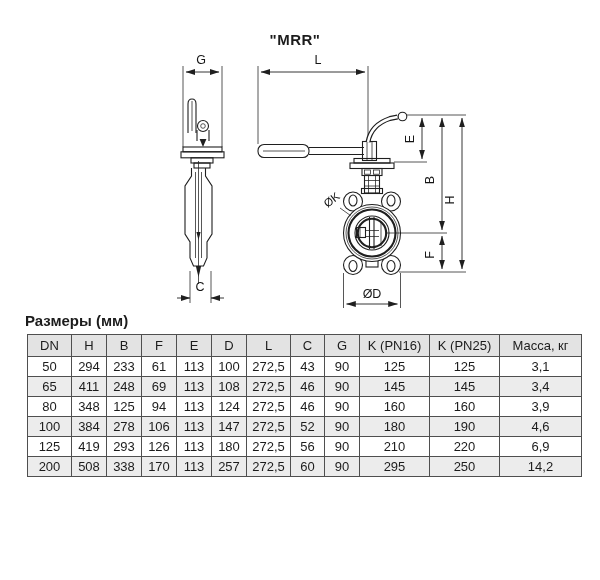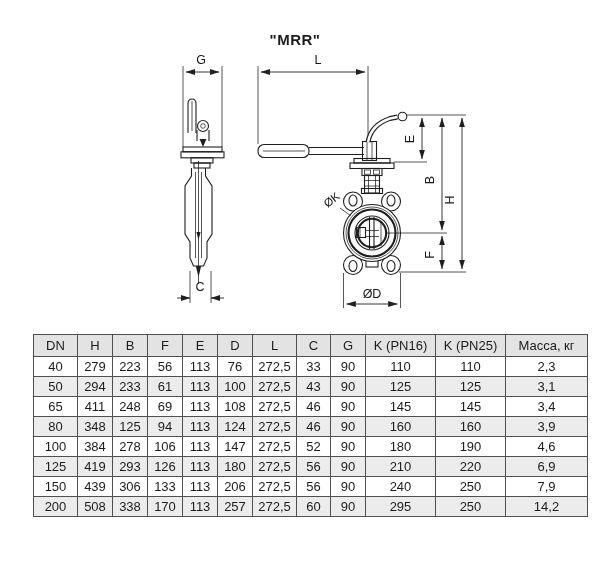--- a/index.html
+++ b/index.html
@@ -1,21 +1,21 @@
 <!DOCTYPE html>
 <html><head>
 <meta charset="utf-8">
 <style>
   html,body{margin:0;padding:0;}
   body{width:600px;height:580px;background:#ffffff;font-family:"Liberation Sans",sans-serif;color:#1c1c1c;}
   .canvas{position:relative;width:600px;height:580px;background:#ffffff;overflow:hidden;}
   .title{position:absolute;top:31px;left:0;width:590px;text-align:center;font-size:15px;font-weight:bold;letter-spacing:.5px;}
   .drawing{position:absolute;top:0;left:0;}
   .heading{position:absolute;top:312px;left:25px;font-size:15px;font-weight:bold;}
-  table.dims{position:absolute;top:334px;left:33px;width:554px;border-collapse:collapse;table-layout:fixed;
+  table.dims{position:absolute;top:334px;left:27px;width:554px;border-collapse:collapse;table-layout:fixed;
     font-size:13px;color:#1c1c1c;border:1.5px solid #3d3d3d;}
   table.dims th,table.dims td{border:1px solid #4f4f4f;text-align:center;vertical-align:middle;
     padding:0;height:19px;font-weight:normal;white-space:nowrap;overflow:hidden;background:#ffffff;}
   table.dims thead th{background:#e3e3e3;height:21px;}
   table.dims tbody tr:nth-child(even) td{background:#ececec;}
   svg{display:block;}
   svg .ln{stroke:#1f1f1f;stroke-width:1.1;fill:none;}
   svg .thin{stroke:#1f1f1f;stroke-width:0.75;fill:none;}
   svg .thick{stroke:#1f1f1f;stroke-width:2.1;fill:none;}
   svg .wfill{fill:#ffffff;stroke:#1f1f1f;stroke-width:1.1;}
@@ -147,20 +147,21 @@
       <text x="434" y="180" text-anchor="middle" transform="rotate(-90 434 180)">B</text>
 
       <line class="dim" x1="442" y1="236" x2="442" y2="269" marker-start="url(#ah)" marker-end="url(#ah)"></line>
       <text x="434" y="255" text-anchor="middle" transform="rotate(-90 434 255)">F</text>
 
       <line class="dim" x1="462" y1="118" x2="462" y2="269" marker-start="url(#ah)" marker-end="url(#ah)"></line>
       <text x="454" y="200" text-anchor="middle" transform="rotate(-90 454 200)">H</text>
     </g>
   </svg>
 
+  <div class="heading">Размеры (мм)</div>
 
   <table class="dims">
     <colgroup>
       <col style="width:44px">
         <col style="width:35px">
         <col style="width:35px">
         <col style="width:35px">
       <col style="width:35px">
         <col style="width:35px">
         <col style="width:44px">
@@ -181,34 +182,20 @@
           <th>L</th>
           <th>C</th>
           <th>G</th>
           <th>K (PN16)</th>
           <th>K (PN25)</th>
           <th>Масса, кг</th>
         </tr>
       </thead>
     <tbody>
         <tr>
-          <td>40</td>
-          <td>279</td>
-          <td>223</td>
-          <td>56</td>
-          <td>113</td>
-          <td>76</td>
-          <td>272,5</td>
-          <td>33</td>
-          <td>90</td>
-          <td>110</td>
-          <td>110</td>
-          <td>2,3</td>
-        </tr>
-        <tr>
           <td>50</td>
           <td>294</td>
           <td>233</td>
           <td>61</td>
           <td>113</td>
           <td>100</td>
           <td>272,5</td>
           <td>43</td>
           <td>90</td>
           <td>125</td>
@@ -265,34 +252,20 @@
           <td>113</td>
           <td>180</td>
           <td>272,5</td>
           <td>56</td>
           <td>90</td>
           <td>210</td>
           <td>220</td>
           <td>6,9</td>
         </tr>
         <tr>
-          <td>150</td>
-          <td>439</td>
-          <td>306</td>
-          <td>133</td>
-          <td>113</td>
-          <td>206</td>
-          <td>272,5</td>
-          <td>56</td>
-          <td>90</td>
-          <td>240</td>
-          <td>250</td>
-          <td>7,9</td>
-        </tr>
-        <tr>
           <td>200</td>
           <td>508</td>
           <td>338</td>
           <td>170</td>
           <td>113</td>
           <td>257</td>
           <td>272,5</td>
           <td>60</td>
           <td>90</td>
           <td>295</td>

